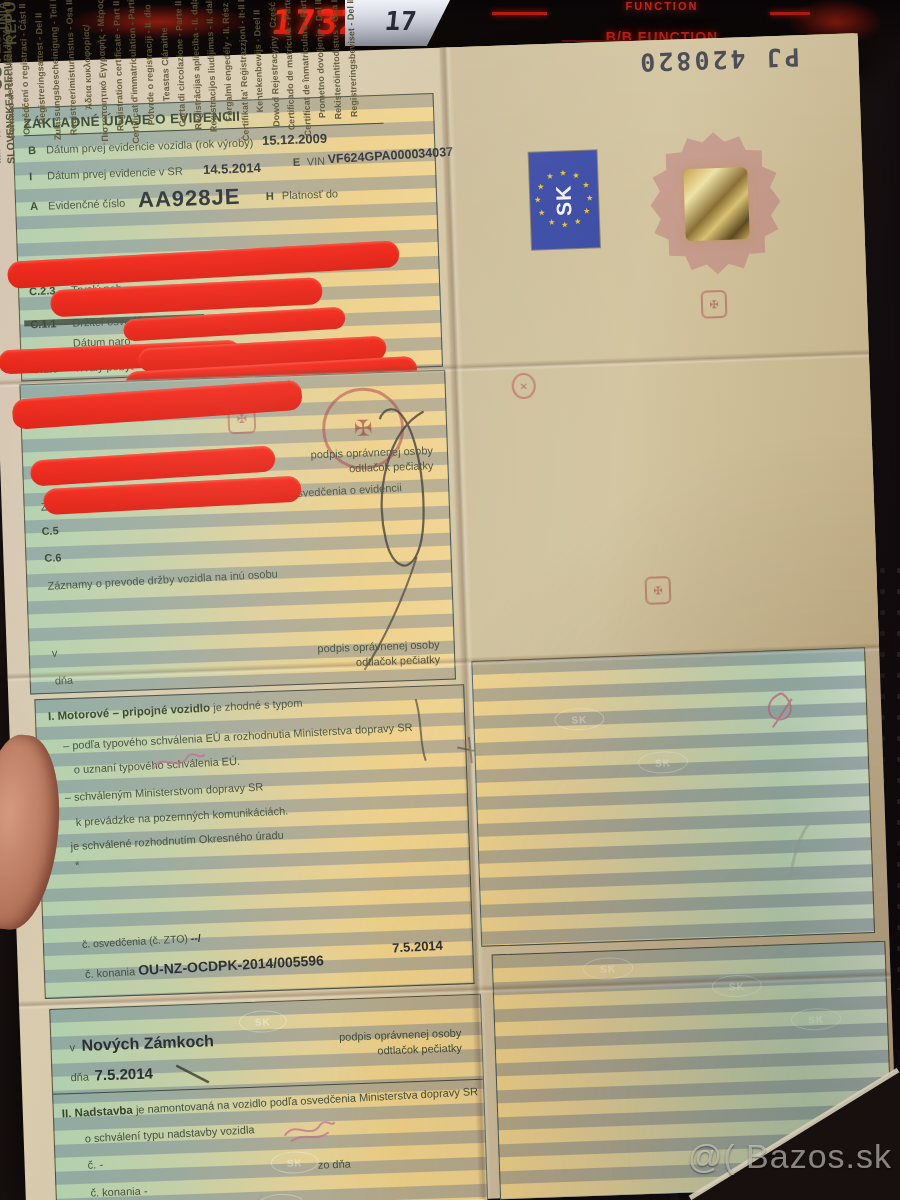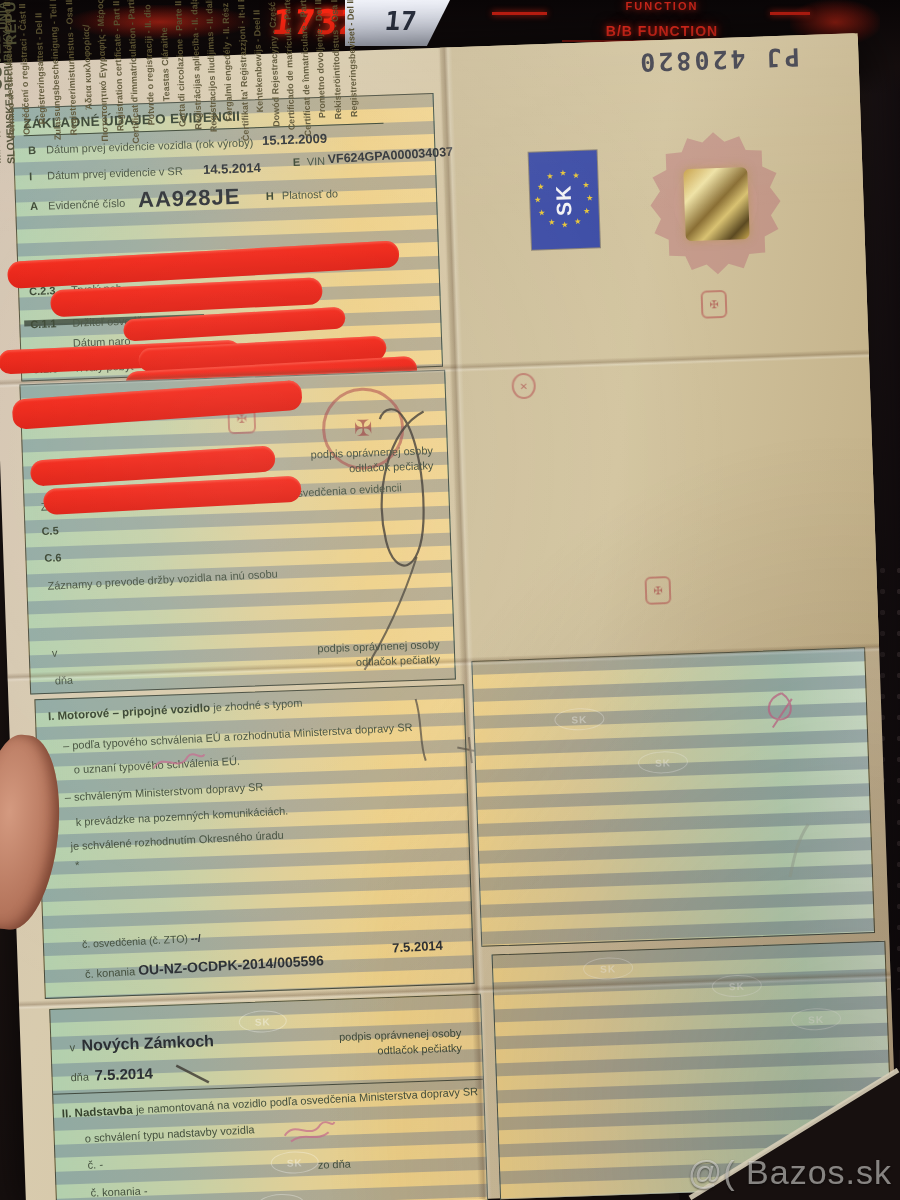--- a/index.html
+++ b/index.html
@@ -28,21 +28,21 @@
     text-shadow:0 0 7px rgba(255,60,30,.9),0 0 18px rgba(220,30,10,.6);}
   #gear-wedge{left:345px;top:0px;width:105px;height:46px;
     background:linear-gradient(180deg,#f2f4fb,#c7ccdb);
     clip-path:polygon(0 0,100% 0,78% 100%,0 100%);}
   #gear-val{left:40px;top:6px;width:60px;color:#2b3140;
     font-family:"DejaVu Sans Mono",monospace;font-size:26px;font-weight:bold;
     transform:skewX(-6deg);}
   #warn-block{left:552px;top:0;width:220px;height:55px;color:#ff2f20;text-align:center;
     text-shadow:0 0 6px rgba(255,50,30,.8),0 0 14px rgba(200,20,10,.5);}
   #warn-top{font-size:11px;font-weight:bold;letter-spacing:2px;opacity:.8;}
-  #warn-bottom{font-size:14px;font-weight:bold;letter-spacing:1px;margin-top:11px;}
+  #warn-bottom{font-size:14px;font-weight:bold;letter-spacing:1px;margin-top:17px;text-decoration:underline;}
   .red-line{background:#c41f12;box-shadow:0 0 6px rgba(255,40,20,.8);}
 
   
   #paper{left:6px;top:48px;width:872px;height:1152px;transform:rotate(-2deg);
     background:linear-gradient(104deg,#d3c3b2 0%,#d8cbae 22%,#d5c6a4 45%,#cdbd9b 70%,#bfae8d 100%);
     border-radius:5px;box-shadow:0 0 50px rgba(0,0,0,.75);}
   #paper-light{left:0;top:0;width:100%;height:100%;border-radius:5px;
     background:radial-gradient(ellipse at 28% 35%,rgba(255,255,255,.10),transparent 55%),
                linear-gradient(180deg,rgba(255,255,255,.07),transparent 15%),
                radial-gradient(ellipse at 95% 95%,rgba(60,35,20,.25),transparent 45%);}
@@ -98,21 +98,21 @@
 
   
   #rosette svg{display:block;}
   #holo{background:linear-gradient(135deg,#c8a14c,#efe3a7 25%,#8a6f35 50%,#d9c272 65%,#5c4a22 85%,#caa94f);
     border-radius:6px;box-shadow:0 0 8px rgba(180,150,60,.5);}
 
   #serial{font-family:"DejaVu Sans Mono",monospace;font-size:25px;font-weight:bold;
     color:#43434e;letter-spacing:3px;transform:rotate(180deg);text-align:center;}
 
   
-  #watermark{right:8px;bottom:8px;font-size:34px;color:rgba(235,233,230,.55);
+  #watermark{right:8px;bottom:24px;font-size:34px;color:rgba(235,233,230,.55);
     letter-spacing:1px;text-shadow:0 1px 2px rgba(0,0,0,.5);}
 </style>
 </head>
 <body>
 
 <div id="scene-bg" class="abs ni"></div>
 <div id="seat-right" class="abs ni"></div>
 <div id="seat-dots" class="abs ni"></div>
 <div id="seat-corner" class="abs ni"></div>
 

